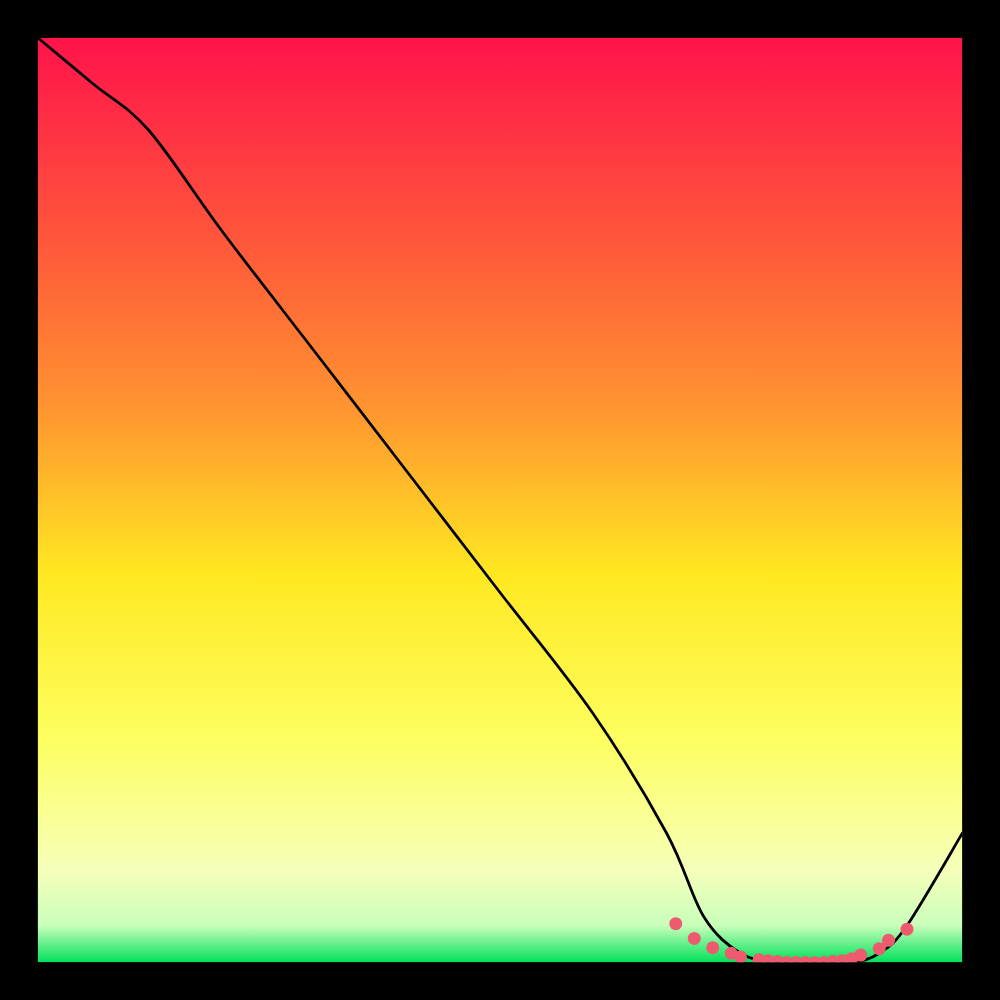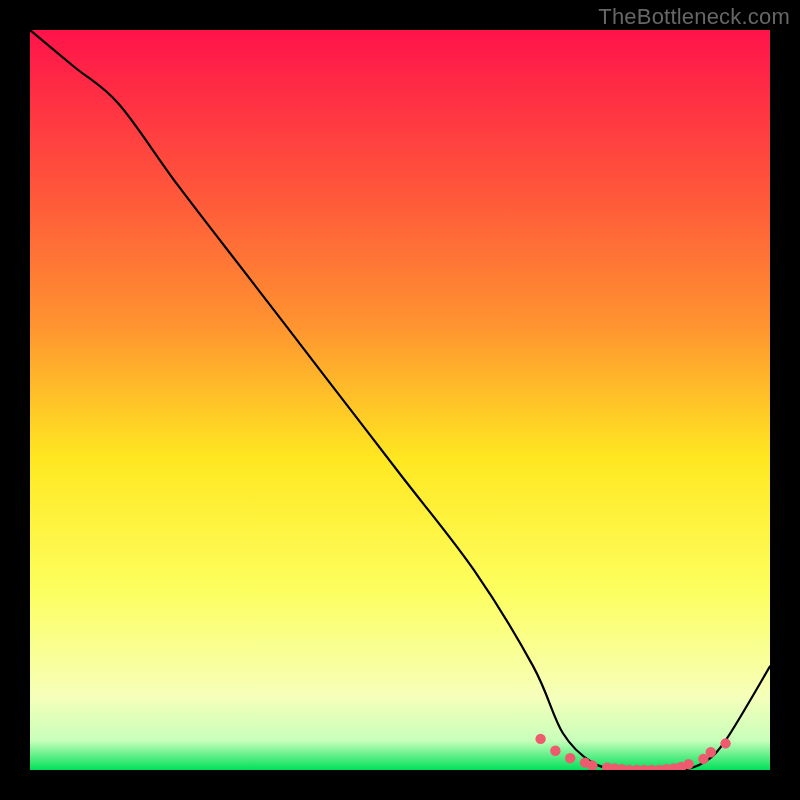--- a/index.html
+++ b/index.html
@@ -40,21 +40,20 @@
     display: block;
     width: 100%;
     height: 100%;
   }
 </style>
 </head>
 <body>
 
 <div class="container">
 
-  <div class="watermark">TheBottleneck.com</div>
 
   <div class="plot-frame">
     <svg viewBox="0 0 740 740" preserveAspectRatio="none">
       <defs>
         <linearGradient id="bgGrad" x1="0" y1="0" x2="0" y2="1">
           <stop offset="0%" stop-color="#ff134a"></stop>
           <stop offset="23%" stop-color="#ff5a3a"></stop>
           <stop offset="40%" stop-color="#ff9430"></stop>
           <stop offset="58%" stop-color="#ffe821"></stop>
           <stop offset="76%" stop-color="#fdff60"></stop>

